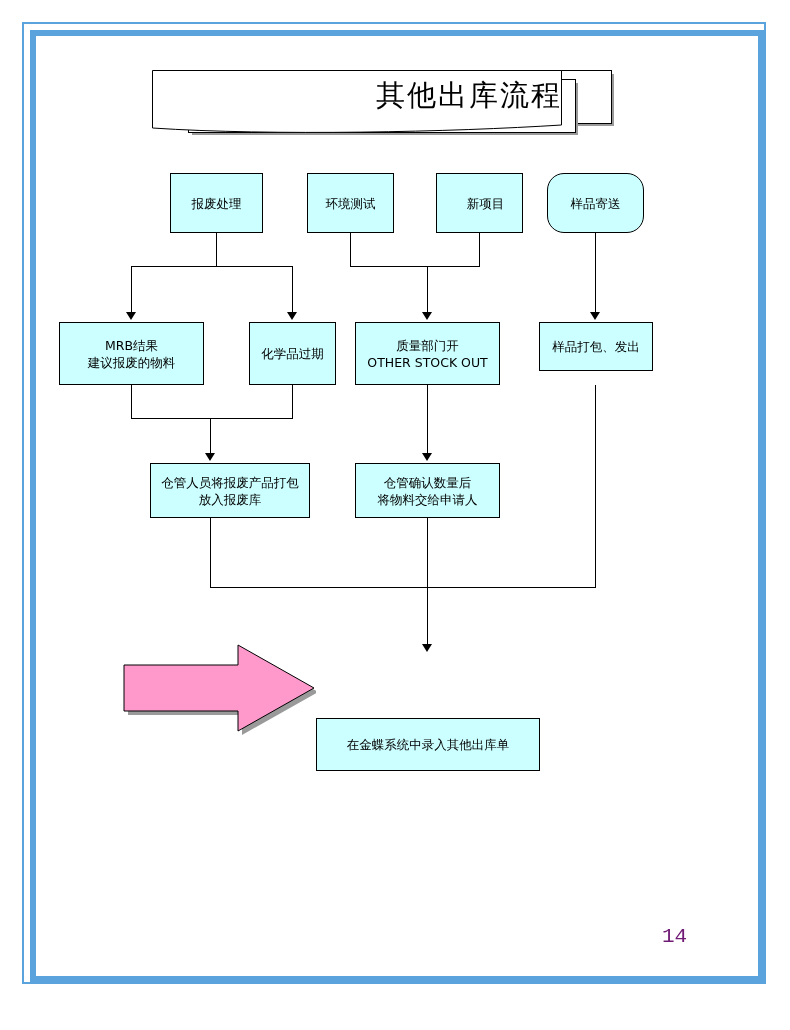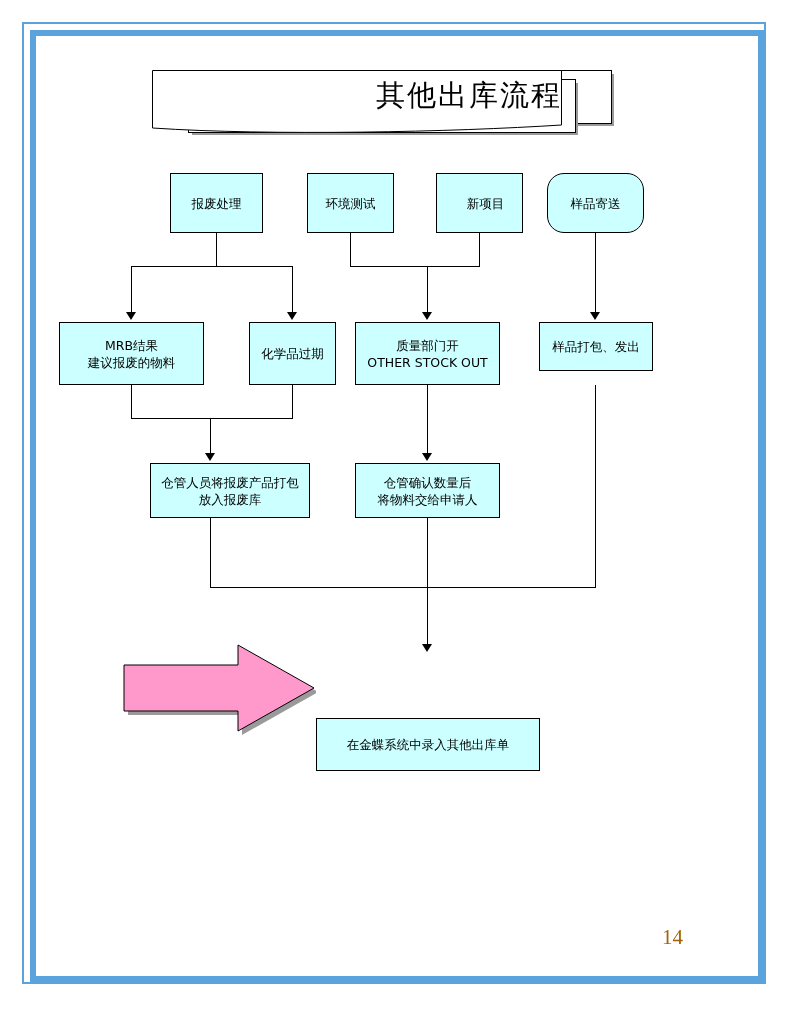--- a/index.html
+++ b/index.html
@@ -105,22 +105,22 @@
     line-height: 17px;
     color: #000000;
     white-space: pre-line;
     font-family: "DejaVu Sans", "Liberation Sans", sans-serif;
   }
   
   .page-number {
     position: absolute;
     left: 662px; top: 925px;
     font-size: 21px;
-    color: #a16207;
-    font-family: Liberation Serif, serif;
+    color: #701a75;
+    font-family: Liberation Mono, monospace;
   }
 </style>
 </head>
 <body>
 
 <div id="page">
 
   <div class="frame-outer"></div>
   <div class="frame-inner"></div>
 

